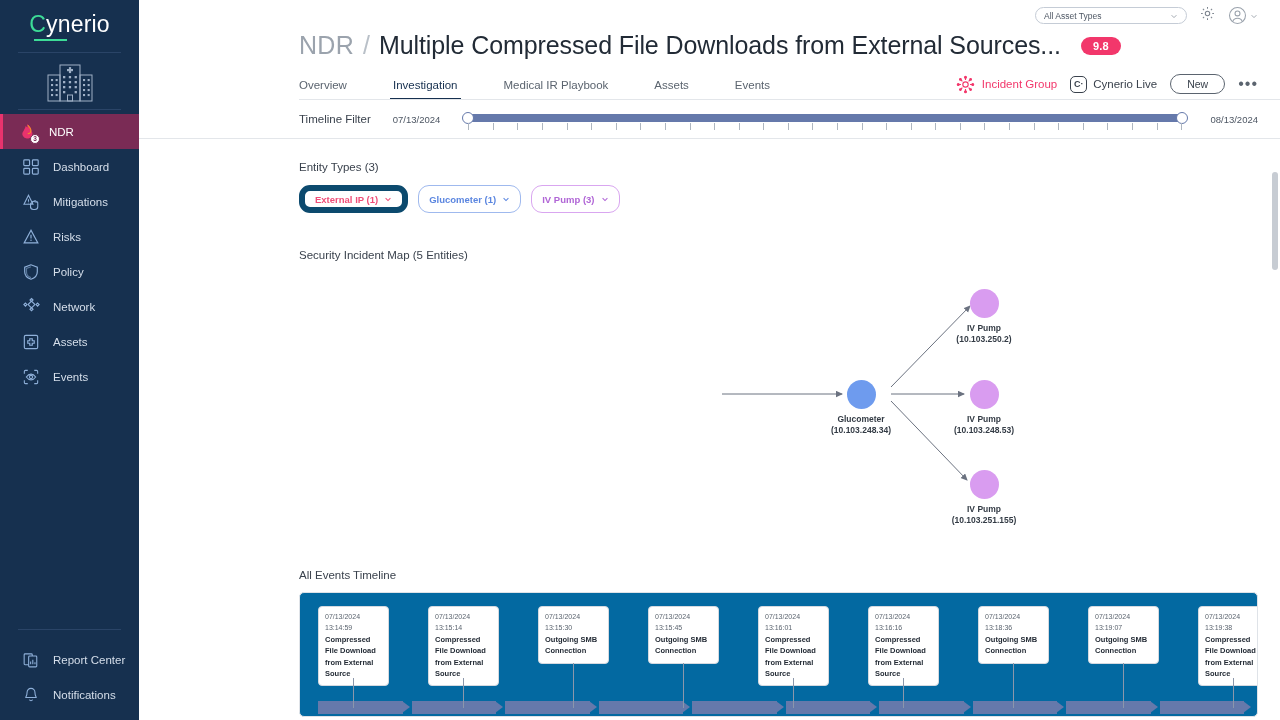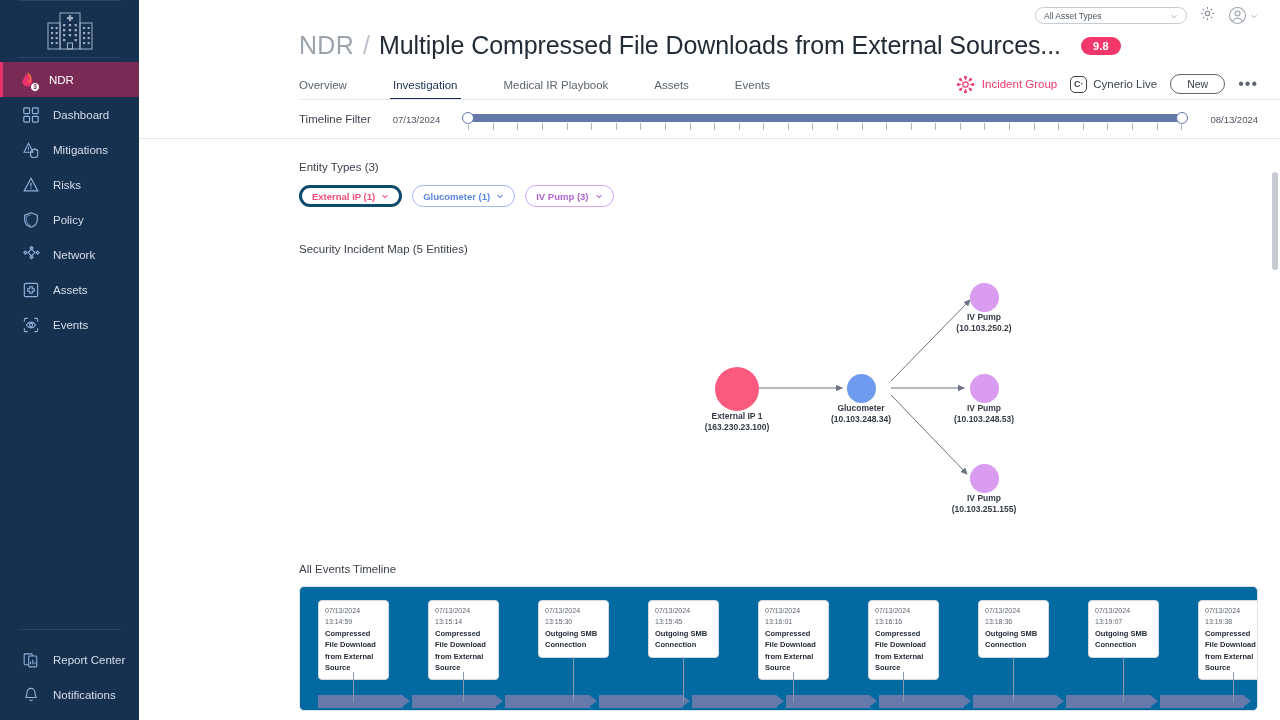--- a/index.html
+++ b/index.html
@@ -136,28 +136,28 @@
 
   
   .content { padding: 0 22px 0 160px; }
   .sec-title { font-size: 11.5px; color: #3a424d; }
   .chips { display: flex; gap: 10px; margin-top: 12px; }
   .chip {
     display: flex; align-items: center; gap: 6px;
     border-radius: 11px; padding: 2.5px 10px;
     font-size: 9.5px; font-weight: 700; cursor: pointer; background: #fff;
   }
-  .chip.ext { border: 3px solid #0c4a6e; color: #f04e78; justify-content: space-between; }
+  .chip.ext { border: 6px solid #0c4a6e; color: #f04e78; justify-content: space-between; }
   .chip.glu { border: 1px solid #9fb9ee; color: #5b86e0; }
   .chip.ivp { border: 1px solid #d9a6f0; color: #b065d6; }
 
   .map-area { position: relative; height: 290px; margin-top: 14px; }
   .node { position: absolute; text-align: center; }
   .dot { border-radius: 50%; margin: 0 auto; }
-  .node-label { font-size: 8.5px; font-weight: 700; color: #333b45; line-height: 1.35; white-space: nowrap; }
+  .node-label { font-size: 8.5px; font-weight: 700; color: #333b45; margin-top: 5px; line-height: 1.35; white-space: nowrap; }
 
   .events-wrap { margin-top: 4px; }
   .events-box {
     border: 1px solid #dfe3e8; border-radius: 5px;
     height: 125px; margin-top: 11px; position: relative; overflow: hidden;
     background: #0369a1;
   }
   .ev-card {
     position: absolute; top: 13px;
     width: 71px; border: 1px solid #d4d9e0; border-radius: 4px;
@@ -179,20 +179,26 @@
     position: absolute; right: 2px; top: 172px; width: 6px; height: 98px;
     background: #c7ccd3; border-radius: 3px;
   }
 </style>
 </head>
 <body>
 
 <div class="app">
 
   <aside class="sidebar">
+    <div class="logo-wrap">
+      <div class="logo">
+        <span class="c">C</span><span>ynerio</span>
+        <span class="underline"></span>
+      </div>
+    </div>
     <div class="sb-div"></div>
     <div class="hospital">
       <svg width="52" height="44" viewBox="0 0 52 44" fill="none" stroke="#9fb0c6" stroke-width="1">
         <rect x="16" y="6" width="20" height="36"></rect>
         <rect x="4" y="16" width="12" height="26"></rect>
         <rect x="36" y="16" width="12" height="26"></rect>
         <rect x="23" y="10" width="6" height="2.2" fill="#9fb0c6" stroke="none"></rect>
         <rect x="24.9" y="8.1" width="2.2" height="6" fill="#9fb0c6" stroke="none"></rect>
         <g fill="#9fb0c6" stroke="none">
           <rect x="19" y="17" width="2.3" height="2.3"></rect>
@@ -489,27 +495,20 @@
             <marker id="ah" markerWidth="7" markerHeight="7" refX="6" refY="3.2" orient="auto">
               <path d="M0,0 L7,3.2 L0,6.4 z" fill="#6b7280"></path>
             </marker>
           </defs>
           <line x1="583" y1="119" x2="703" y2="119" stroke="#6b7280" stroke-width="1" marker-end="url(#ah)"></line>
           <line x1="752" y1="112" x2="831" y2="31" stroke="#6b7280" stroke-width="1" marker-end="url(#ah)"></line>
           <line x1="752" y1="119" x2="825" y2="119" stroke="#6b7280" stroke-width="1" marker-end="url(#ah)"></line>
           <line x1="752" y1="126" x2="828" y2="205" stroke="#6b7280" stroke-width="1" marker-end="url(#ah)"></line>
         </svg>
 
-        <div class="node" style="left:378px;top:98px;width:120px;">
-          <div class="dot" style="width:44px;height:44px;background:#fa5a7d;"></div>
-          <div class="node-label">
-            <span>External IP 1</span><br>
-            <span>(163.230.23.100)</span>
-          </div>
-        </div>
 
         <div class="node" style="left:502px;top:105px;width:120px;">
           <div class="dot" style="width:29px;height:29px;background:#6e9bee;"></div>
           <div class="node-label">
             <span>Glucometer</span><br>
             <span>(10.103.248.34)</span>
           </div>
         </div>
 
         <div class="node" style="left:625px;top:14px;width:120px;">

